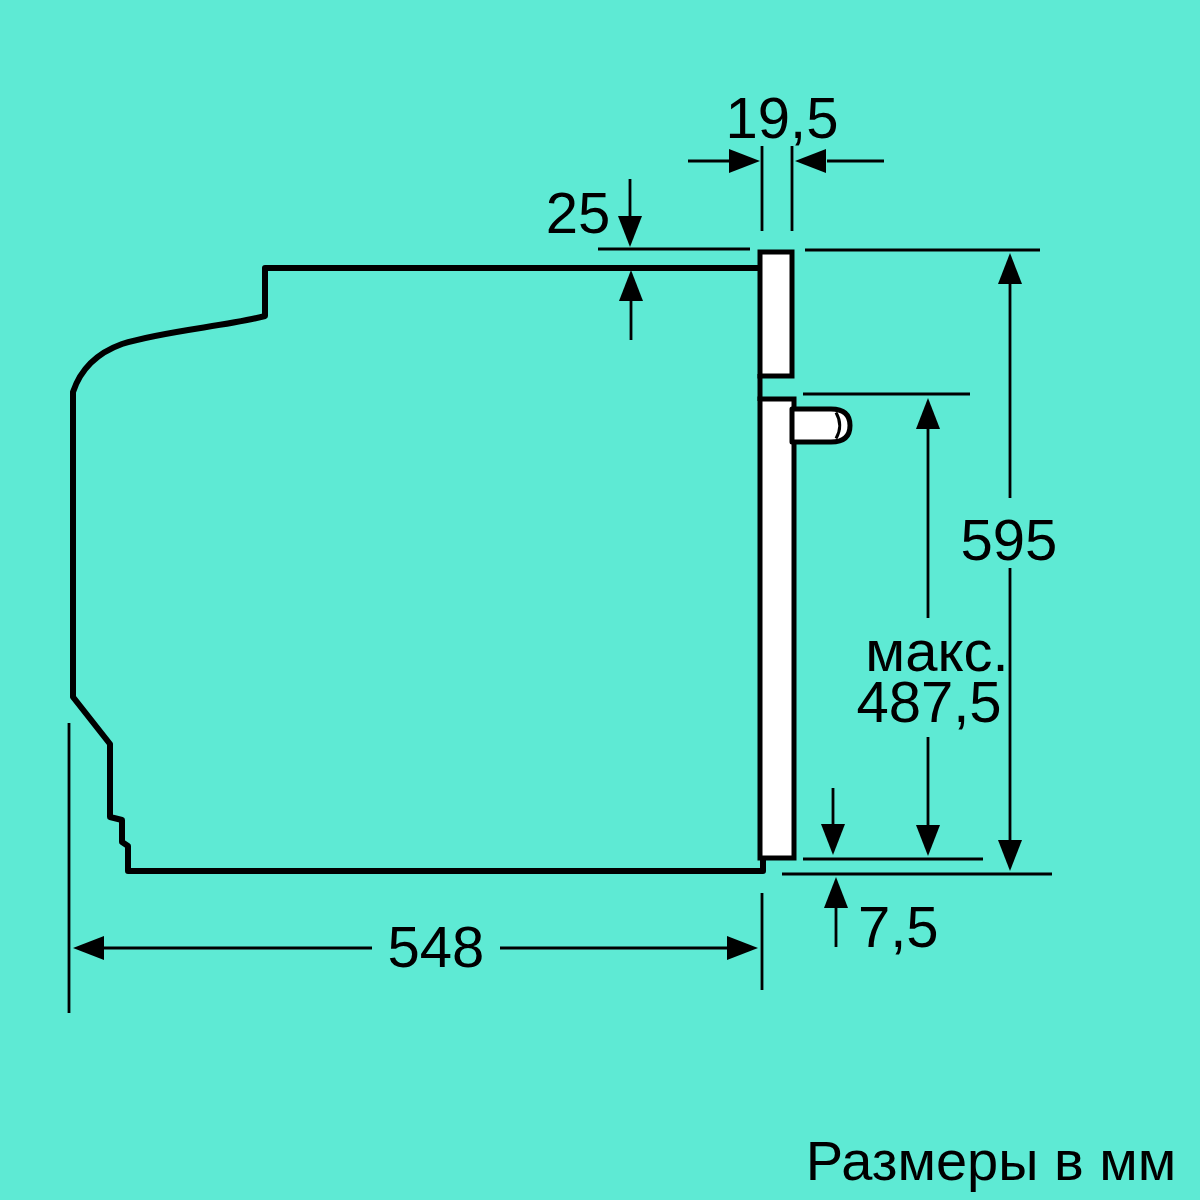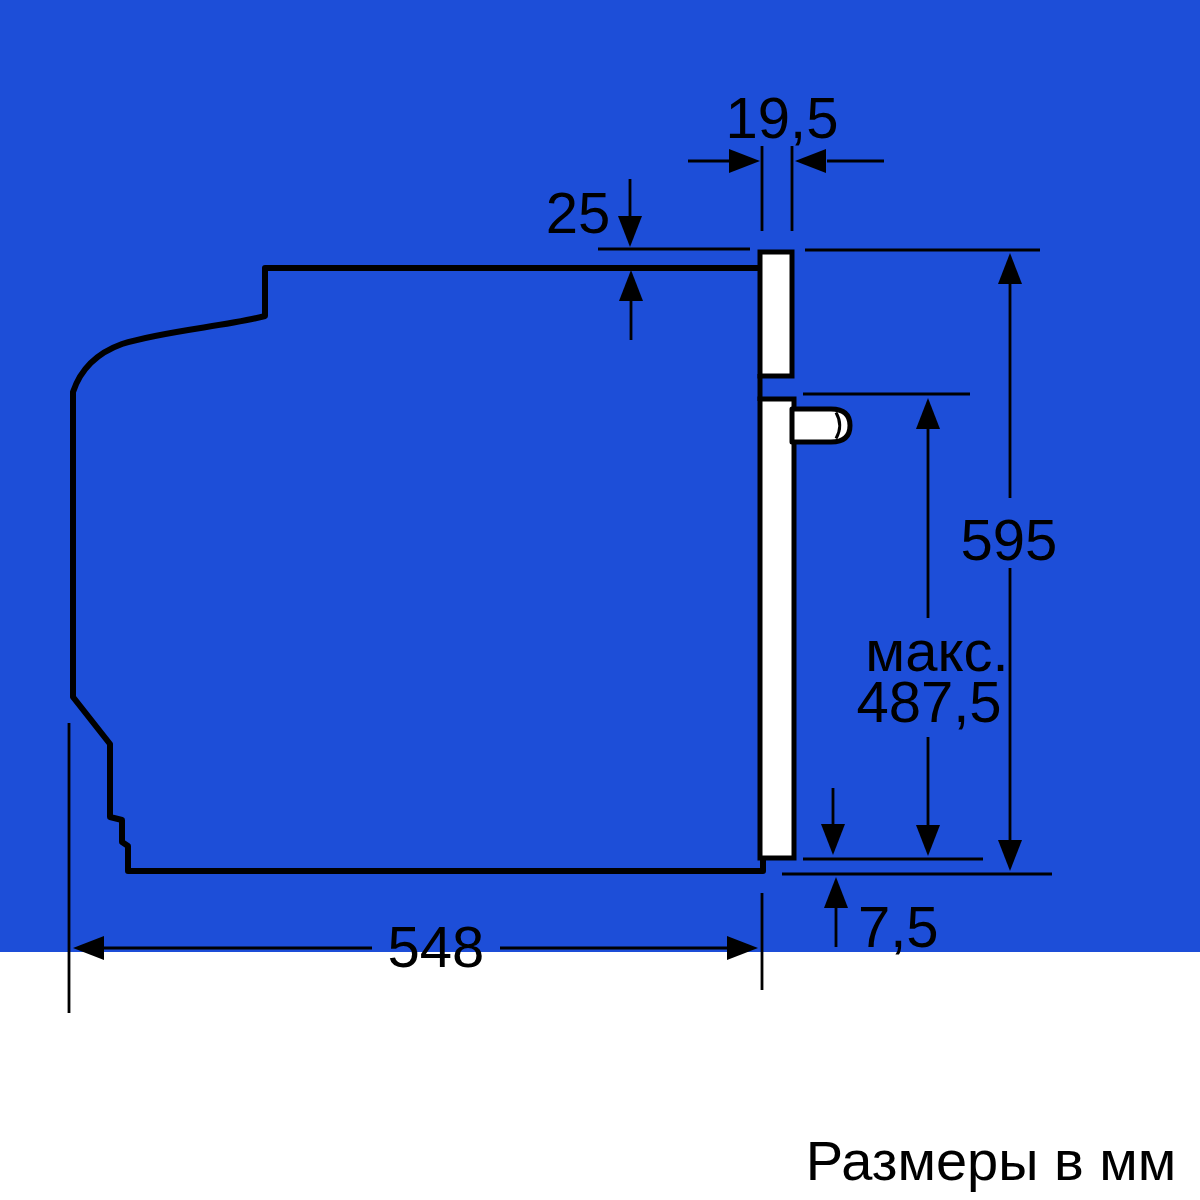--- a/index.html
+++ b/index.html
@@ -5,22 +5,22 @@
   html, body {
     margin: 0;
     padding: 0;
     background: #ffffff;
     width: 1200px;
     height: 1200px;
   }
   #stage {
     position: relative;
     width: 1200px;
-    height: 952px;
-    background: #1d4ed8;
+    height: 1200px;
+    background: #5eead4;
   }
   svg { display: block; }
   .outline   { stroke: #000; stroke-width: 6;   fill: none; stroke-linejoin: round; }
   .panelbox  { stroke: #000; stroke-width: 5;   fill: #fff; }
   .handlebar { stroke: #000; stroke-width: 5;   fill: #fff; stroke-linejoin: round; }
   .inner     { stroke: #000; stroke-width: 3;   fill: none; }
   .dim       { stroke: #000; stroke-width: 2.8; fill: none; }
   .head      { fill: #000; stroke: none; }
   text {
     font-family: "Liberation Sans", "DejaVu Sans", sans-serif;

